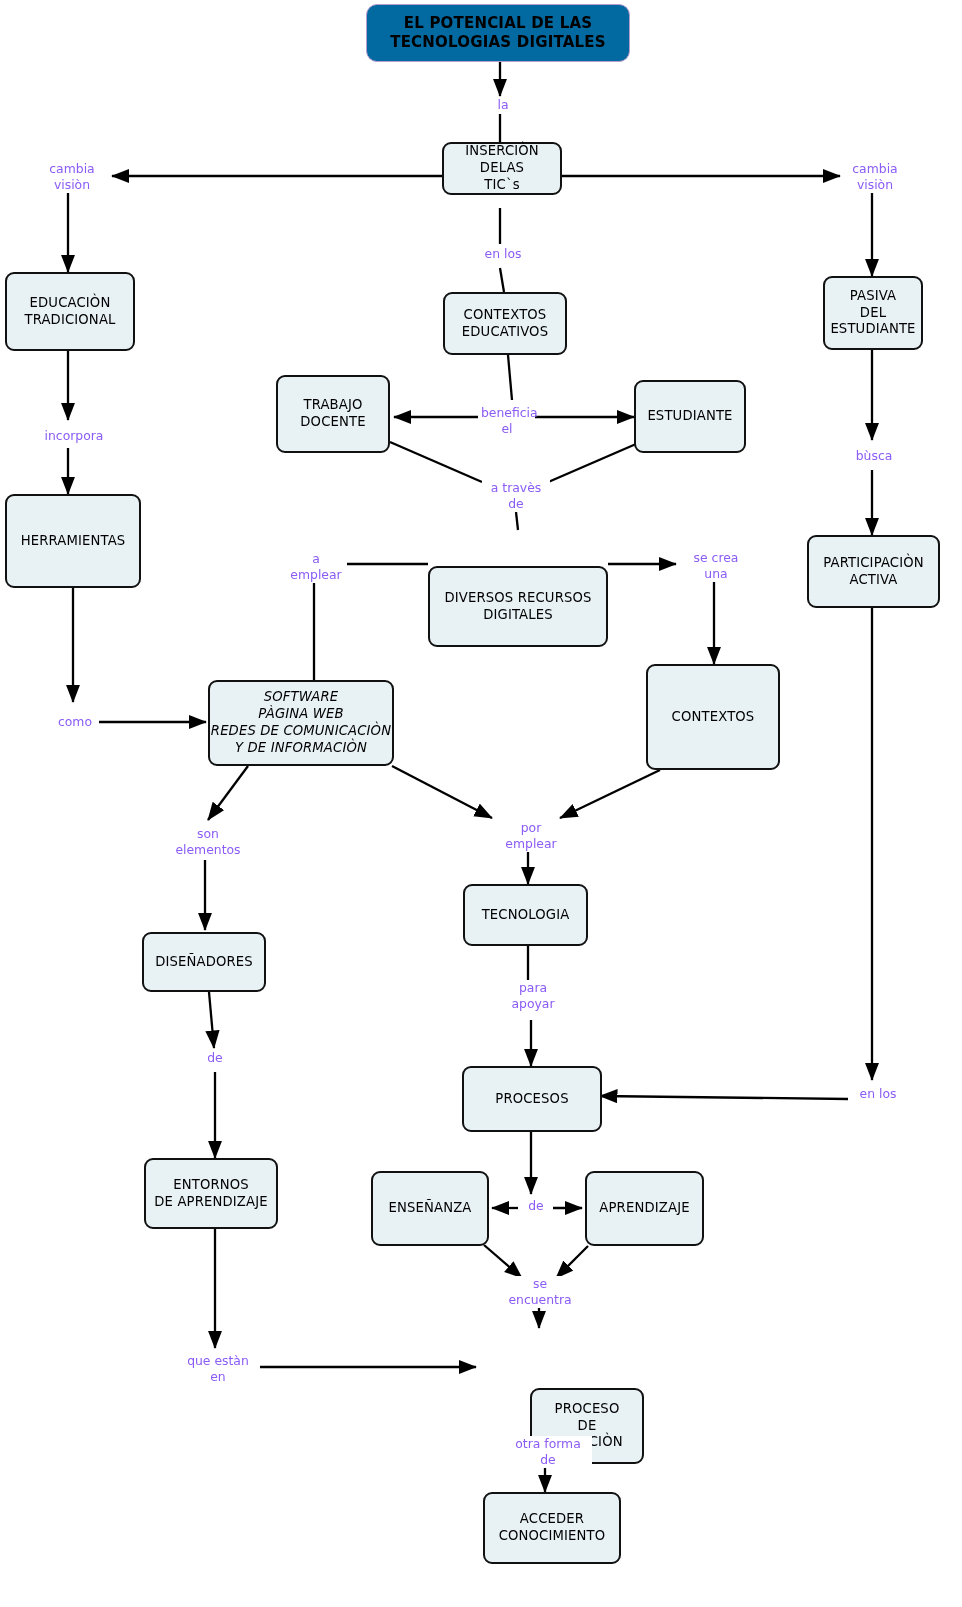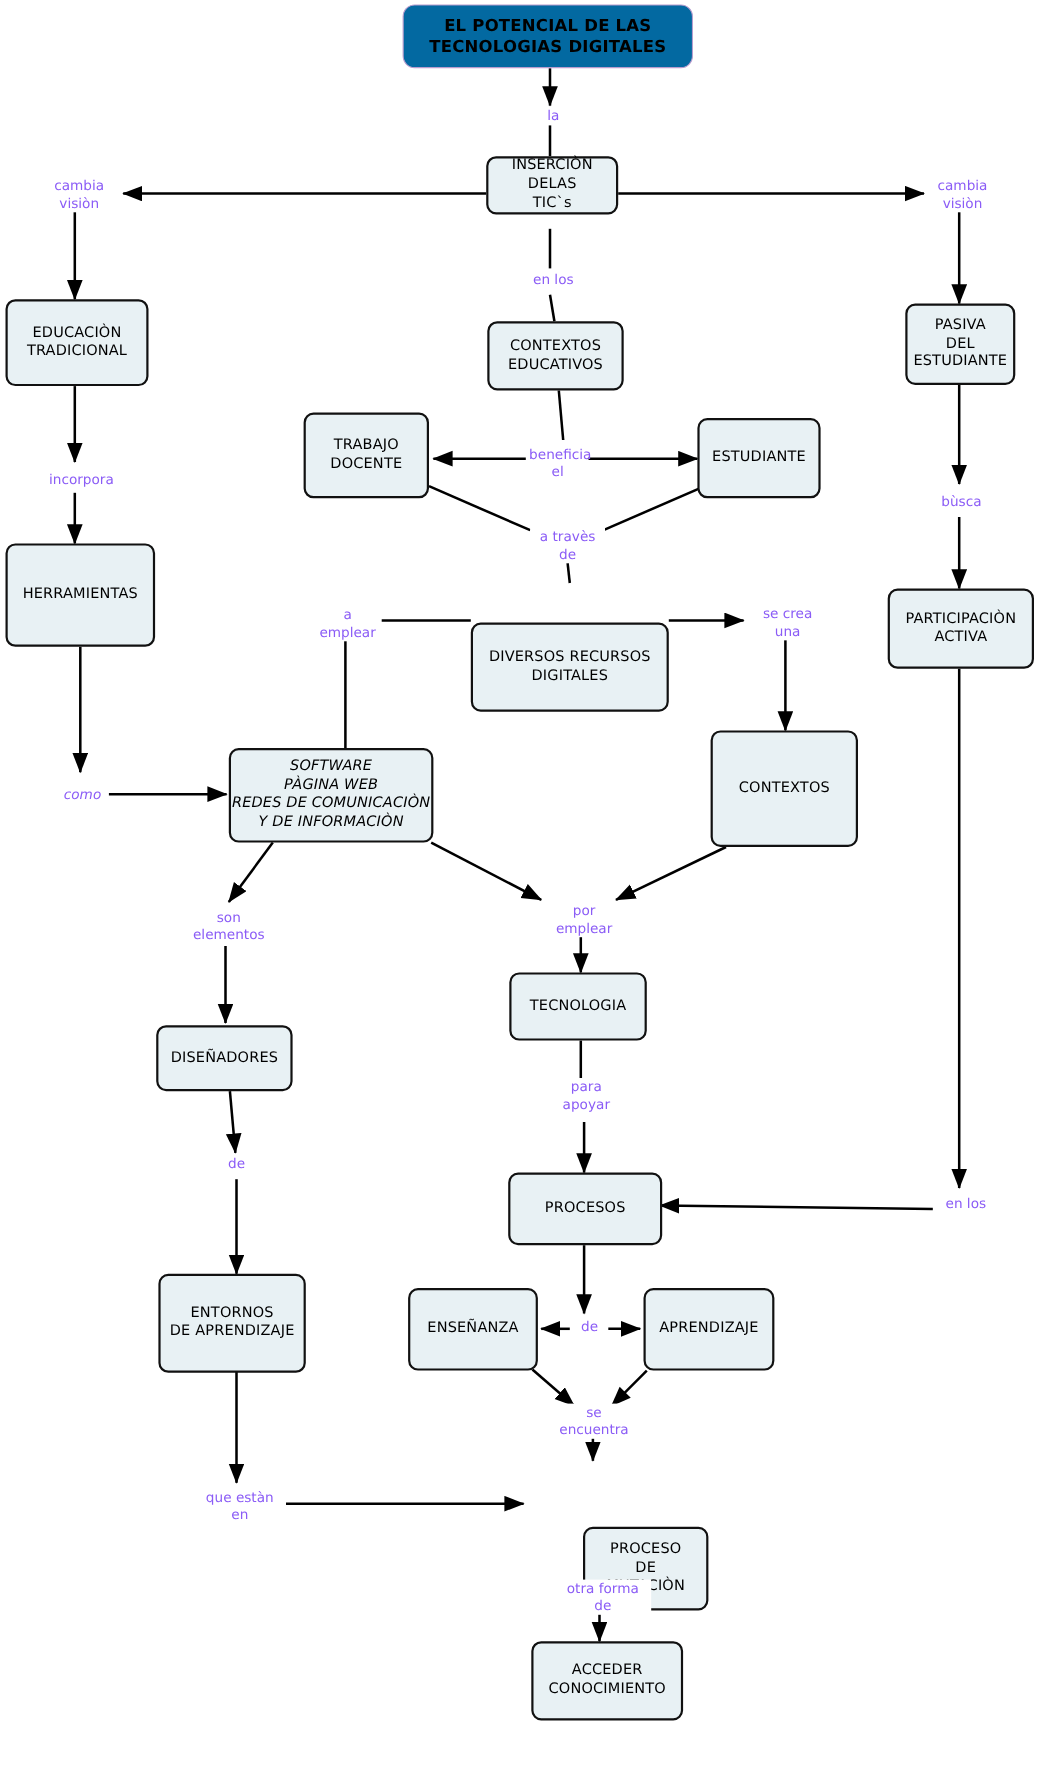--- a/index.html
+++ b/index.html
@@ -196,21 +196,21 @@
 PÀGINA WEB
 REDES DE COMUNICACIÒN
 Y DE INFORMACIÒN</div>
 
   <div class="node" style="left: 646px; top: 664px; width: 134px; height: 106px; white-space: pre-line;">CONTEXTOS</div>
 
   <div class="node" style="left: 142px; top: 932px; width: 124px; height: 60px; white-space: pre-line;">DISEÑADORES</div>
 
   <div class="node" style="left: 463px; top: 884px; width: 125px; height: 62px; white-space: pre-line;">TECNOLOGIA</div>
 
-  <div class="node" style="left: 144px; top: 1158px; width: 134px; height: 90px; white-space: pre-line;">ENTORNOS
+  <div class="node" style="left: 144px; top: 1158px; width: 134px; height: 71px; white-space: pre-line;">ENTORNOS
 DE APRENDIZAJE</div>
 
   <div class="node" style="left: 462px; top: 1066px; width: 140px; height: 66px; white-space: pre-line;">PROCESOS</div>
 
   <div class="node" style="left: 371px; top: 1171px; width: 118px; height: 75px; white-space: pre-line;">ENSEÑANZA</div>
 
   <div class="node" style="left: 585px; top: 1171px; width: 119px; height: 75px; white-space: pre-line;">APRENDIZAJE</div>
 
   <div class="node" style="left: 482px; top: 1388px; width: 114px; height: 76px; white-space: pre-line; margin-left: 48px;">PROCESO
 DE
@@ -238,21 +238,21 @@
 de</div>
 
   <div class="edge-label" style="left: 285px; top: 551px; width: 58px; white-space: pre-line;">a
 emplear</div>
 
   <div class="edge-label" style="left: 683px; top: 550px; width: 62px; white-space: pre-line;">se crea
 una</div>
 
   <div class="edge-label" style="left: 849px; top: 448px; width: 46px; white-space: pre-line;">bùsca</div>
 
-  <div class="edge-label" style="left: 51px; top: 714px; width: 44px; white-space: pre-line; font-style: italic;">como</div>
+  <div class="edge-label" style="left: 51px; top: 714px; width: 44px; white-space: pre-line;">como</div>
 
   <div class="edge-label" style="left: 170px; top: 826px; width: 72px; white-space: pre-line;">son
 elementos</div>
 
   <div class="edge-label" style="left: 498px; top: 820px; width: 62px; white-space: pre-line;">por
 emplear</div>
 
   <div class="edge-label" style="left: 198px; top: 1050px; width: 30px; white-space: pre-line;">de</div>
 
   <div class="edge-label" style="left: 501px; top: 980px; width: 60px; white-space: pre-line;">para

